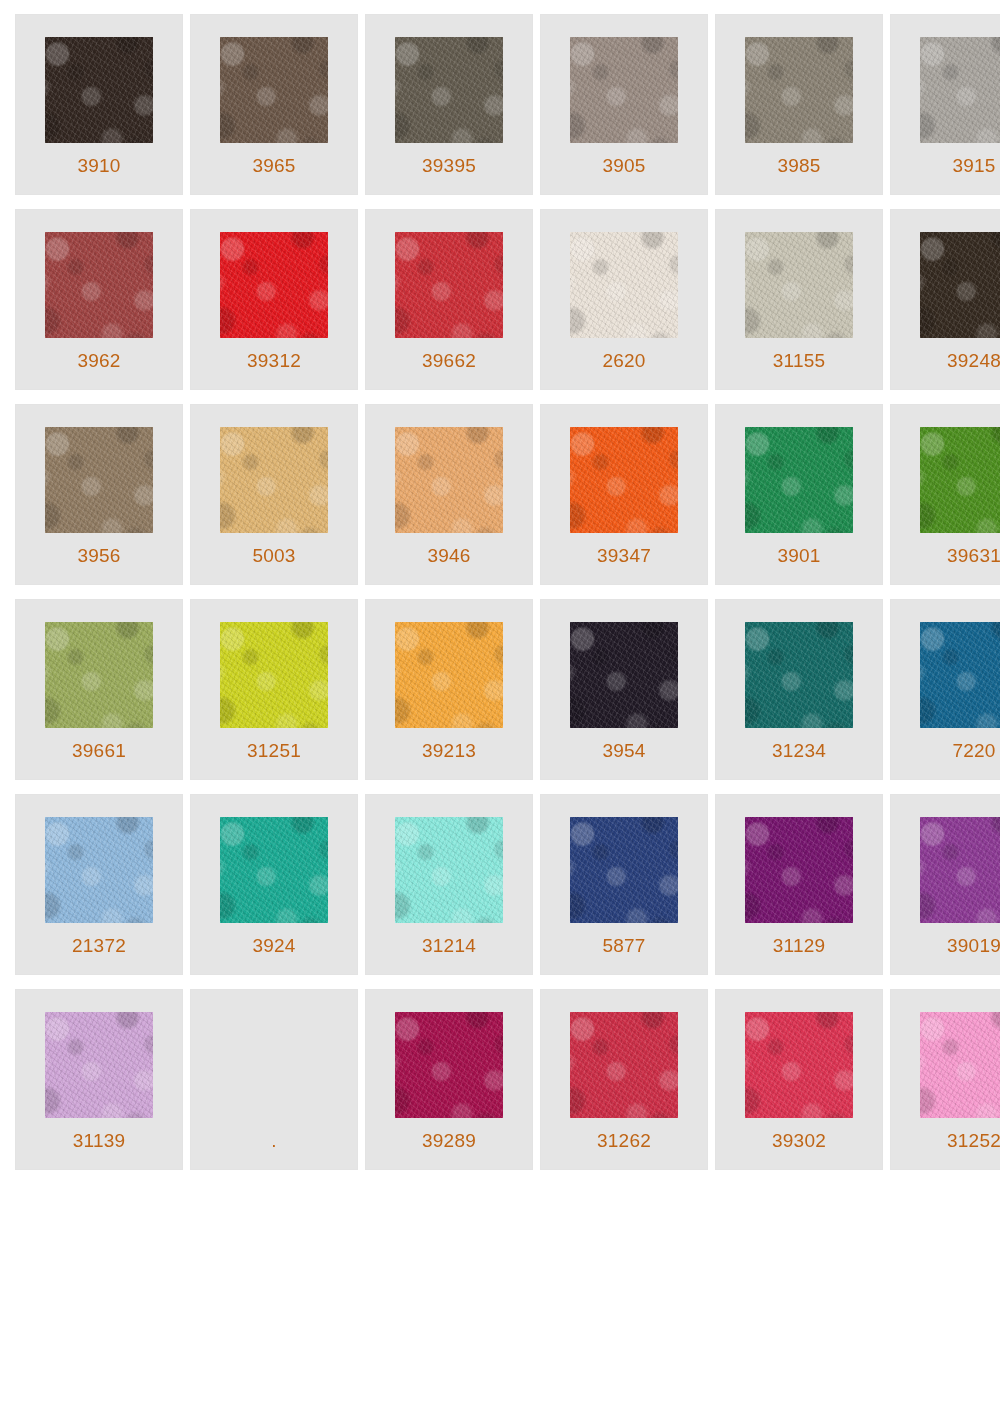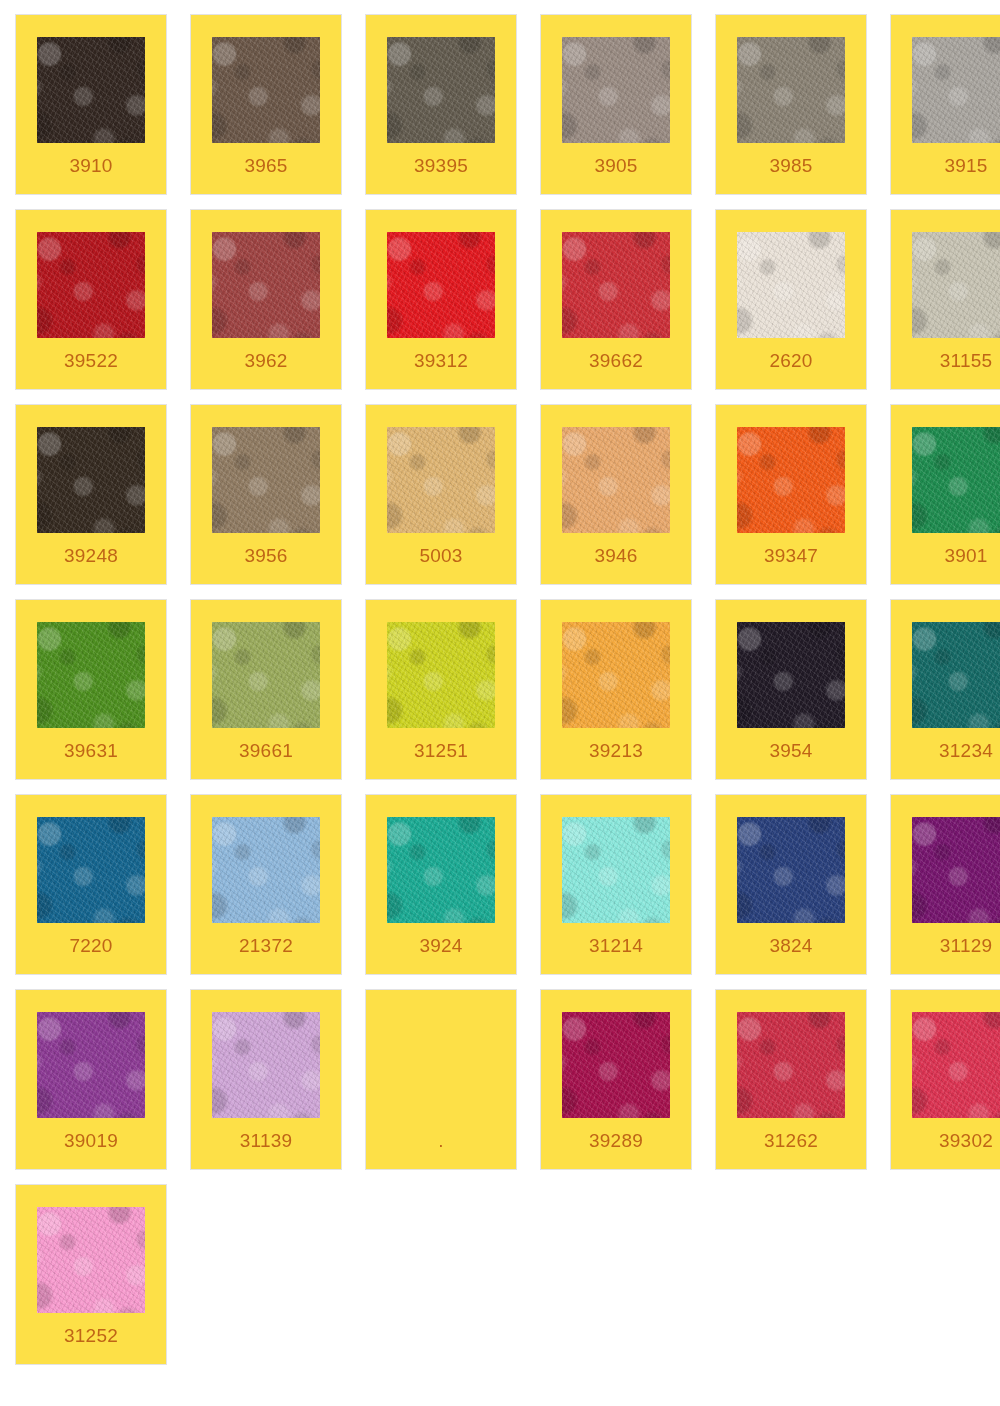--- a/index.html
+++ b/index.html
@@ -19,23 +19,23 @@
     display: grid;
     grid-template-columns: repeat(6, 162px);
     column-gap: 13px;
     row-gap: 14px;
     padding: 14px 0 0 15px;
     box-sizing: border-box;
   }
 
   .swatch-card {
     box-sizing: border-box;
-    width: 152px;
+    width: 168px;
     height: 181px;
-    background: #fde047;
+    background: #e5e5e5;
     border: 1px solid #e3e3e3;
     display: flex;
     flex-direction: column;
     align-items: flex-start;
     justify-content: flex-start;
     position: relative;
   }
 
   .swatch-thumb-wrap {
     width: 100%;
@@ -143,26 +143,20 @@
       <div class="swatch-label">3985</div>
     </div>
     <div class="swatch-card">
       <div class="swatch-thumb-wrap">
         <div class="swatch-thumb" style="background-color: rgb(169, 165, 159);"></div>
       </div>
       <div class="swatch-label">3915</div>
     </div>
     <div class="swatch-card">
       <div class="swatch-thumb-wrap">
-        <div class="swatch-thumb" style="background-color: rgb(180, 21, 29);"></div>
-      </div>
-      <div class="swatch-label">39522</div>
-    </div>
-    <div class="swatch-card">
-      <div class="swatch-thumb-wrap">
         <div class="swatch-thumb" style="background-color: rgb(158, 67, 66);"></div>
       </div>
       <div class="swatch-label">3962</div>
     </div>
     <div class="swatch-card">
       <div class="swatch-thumb-wrap">
         <div class="swatch-thumb" style="background-color: rgb(227, 24, 31);"></div>
       </div>
       <div class="swatch-label">39312</div>
     </div>
@@ -277,21 +271,21 @@
     <div class="swatch-card">
       <div class="swatch-thumb-wrap">
         <div class="swatch-thumb" style="background-color: rgb(138, 232, 220);"></div>
       </div>
       <div class="swatch-label">31214</div>
     </div>
     <div class="swatch-card">
       <div class="swatch-thumb-wrap">
         <div class="swatch-thumb" style="background-color: rgb(41, 64, 124);"></div>
       </div>
-      <div class="swatch-label">3824</div>
+      <div class="swatch-label">5877</div>
     </div>
     <div class="swatch-card">
       <div class="swatch-thumb-wrap">
         <div class="swatch-thumb" style="background-color: rgb(118, 21, 110);"></div>
       </div>
       <div class="swatch-label">31129</div>
     </div>
     <div class="swatch-card">
       <div class="swatch-thumb-wrap">
         <div class="swatch-thumb" style="background-color: rgb(140, 58, 148);"></div>

